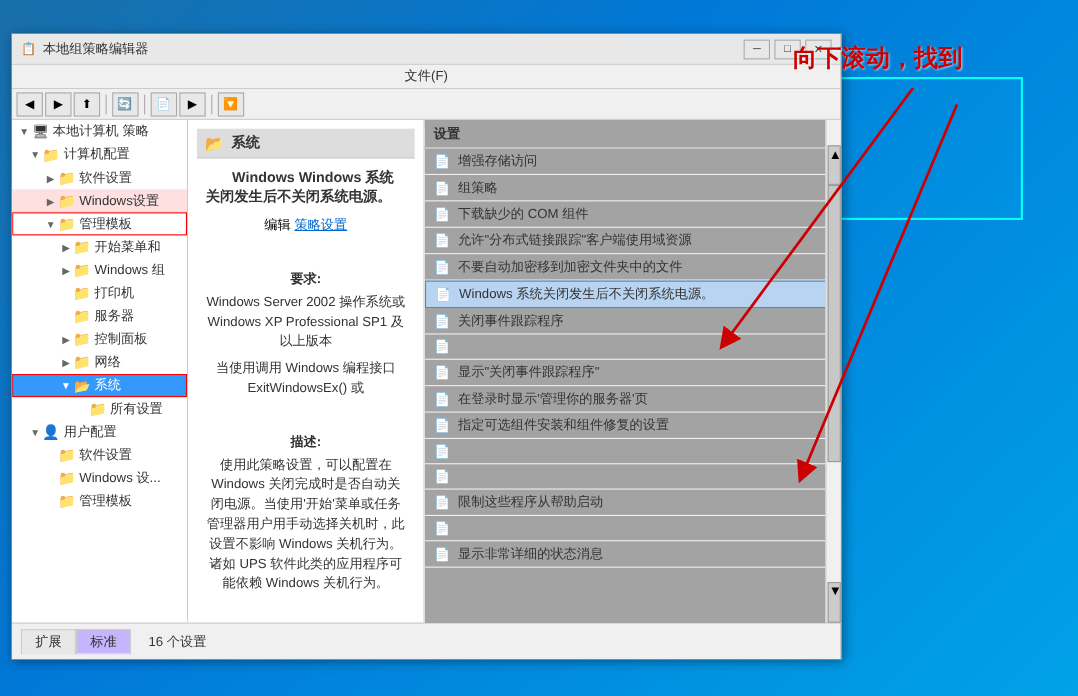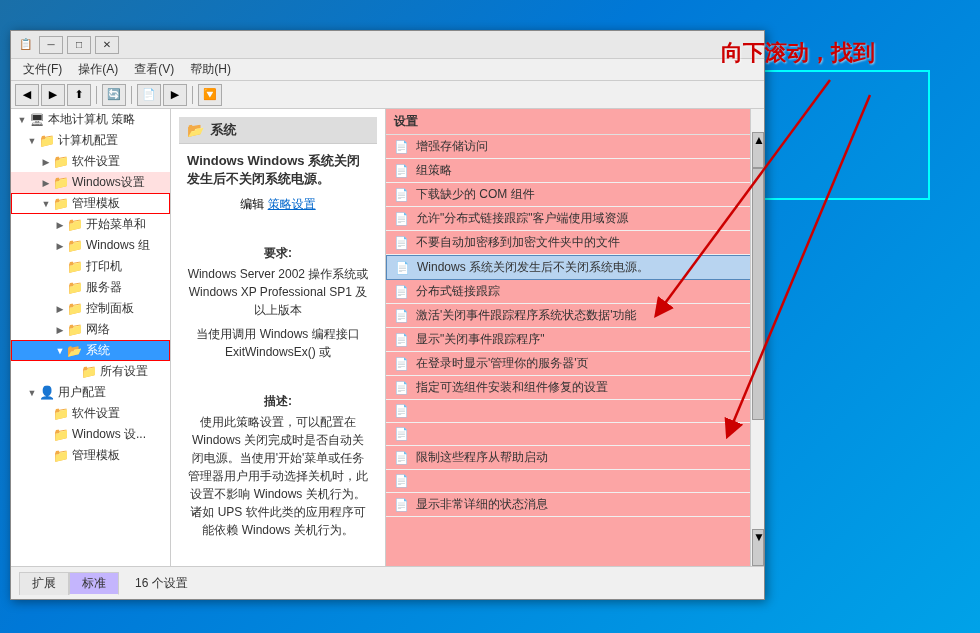--- a/index.html
+++ b/index.html
@@ -81,20 +81,21 @@
     }
 
     .menu-bar {
       background: #f0f0f0;
       height: 22px;
       display: flex;
       align-items: center;
       padding: 0 4px;
       border-bottom: 1px solid #ccc;
       flex-shrink: 0;
+      flex-direction: column;
     }
 
     .menu-item {
       padding: 2px 8px;
       cursor: pointer;
       color: #333;
       font-size: 12px;
     }
 
     .toolbar {
@@ -195,20 +196,21 @@
     .desc-panel h3 {
       font-size: 13px;
       font-weight: bold;
       color: #333;
       margin-bottom: 8px;
       line-height: 1.4;
     }
 
     .desc-panel h3 .highlight {
       font-weight: bold;
+      margin-left: 24px;
     }
 
     .link-text {
       color: #0066cc;
       text-decoration: underline;
       cursor: pointer;
     }
 
     .desc-section {
       margin-bottom: 6px;
@@ -225,21 +227,21 @@
     .desc-section p {
       font-size: 12px;
       color: #333;
       line-height: 1.5;
       margin-top: 3px;
     }
 
     
     .settings-panel {
       flex: 1;
-      background: #fca5a5;
+      background: #a3a3a3;
       overflow-y: auto;
     }
 
     .settings-header {
       padding: 4px 8px;
       font-weight: bold;
       color: #333;
       font-size: 12px;
       border-bottom: 1px solid #e0e0e0;
     }
@@ -314,20 +316,21 @@
       font-size: 14px;
     }
   </style>
 </head>
 <body>
 
 <div class="window">
 
   <div class="title-bar">
     <span class="title-bar-icon">📋</span>
+    <span class="title-bar-text">本地组策略编辑器</span>
     <div class="window-controls">
       <button class="win-btn">─</button>
       <button class="win-btn">□</button>
       <button class="win-btn close">✕</button>
     </div>
   </div>
 
   <div class="menu-bar">
     <span class="menu-item">文件(F)</span>
     <span class="menu-item">操作(A)</span>
@@ -528,25 +531,24 @@
       <div class="settings-item">
         <span class="item-icon">📄</span>
         <span>不要自动加密移到加密文件夹中的文件</span>
       </div>
       <div class="settings-item highlighted" style="background:#b8d4f0; border:1px solid #5588bb;">
         <span class="item-icon">📄</span>
         <span>Windows 系统关闭发生后不关闭系统电源。</span>
       </div>
       <div class="settings-item">
         <span class="item-icon">📄</span>
-        <span>分布式链接跟踪</span>
-      </div>
-      <div class="settings-item">
-        <span class="item-icon">📄</span>
-        <span>激活'关闭事件跟踪程序系统状态数据'功能</span>
+        <span>关闭事件跟踪程序</span>
+      </div>
+      <div class="settings-item">
+        <span class="item-icon">📄</span>
       </div>
       <div class="settings-item">
         <span class="item-icon">📄</span>
         <span>显示"关闭事件跟踪程序"</span>
       </div>
       <div class="settings-item">
         <span class="item-icon">📄</span>
         <span>在登录时显示'管理你的服务器'页</span>
       </div>
       <div class="settings-item">

